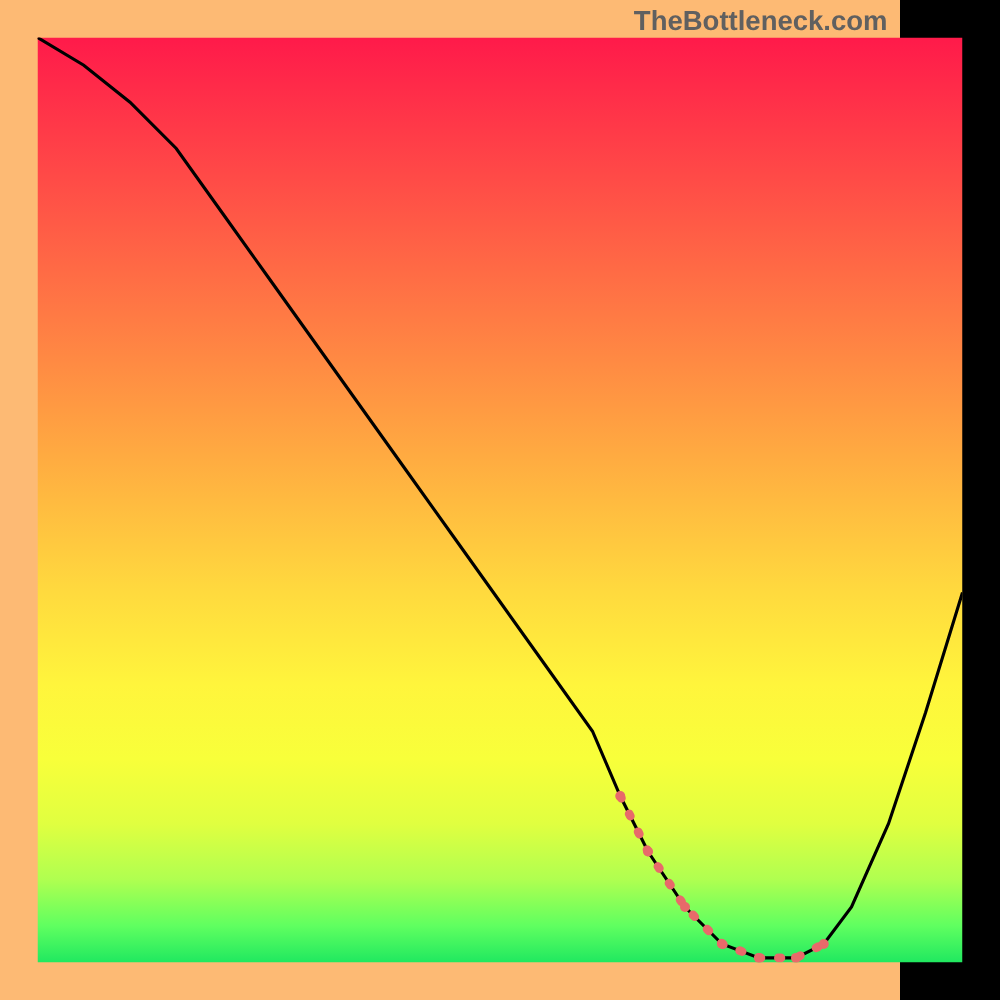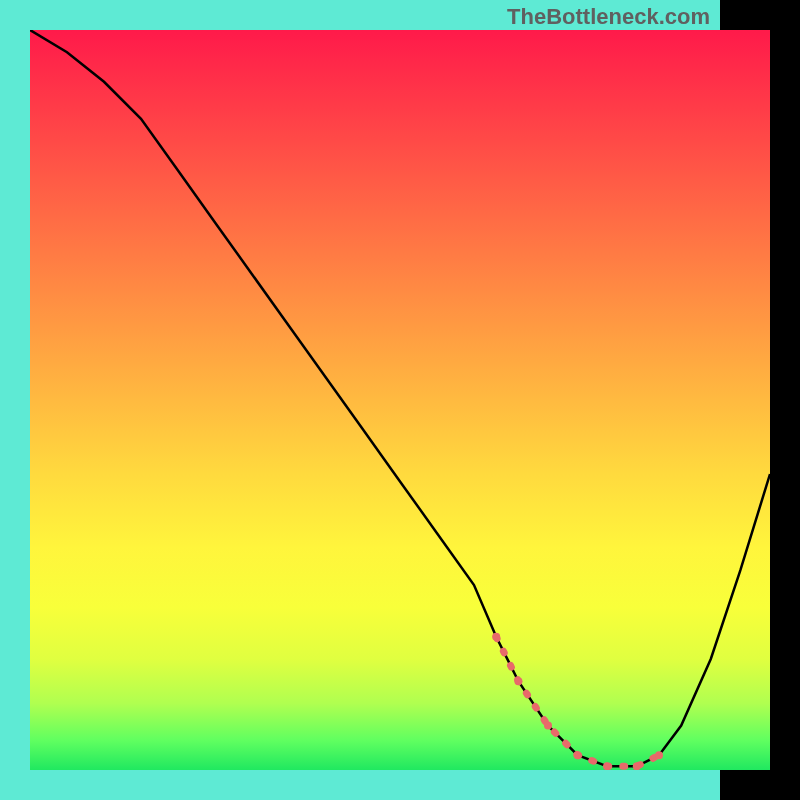--- a/index.html
+++ b/index.html
@@ -1,21 +1,21 @@
 <!DOCTYPE html>
 <html><head>
 <meta charset="utf-8">
 <style>
   * { margin: 0; padding: 0; box-sizing: border-box; }
   html, body { width: 800px; height: 800px; overflow: hidden; background: #000; }
   .container {
     width: 720px;
     height: 800px;
     position: relative;
-    background: #5eead4;
+    background: #fdba74;
   }
   .watermark {
     position: absolute;
     top: 4px;
     right: 10px;
     color: #606060;
     font-family: Arial, Helvetica, sans-serif;
     font-size: 22px;
     font-weight: bold;
     z-index: 10;

